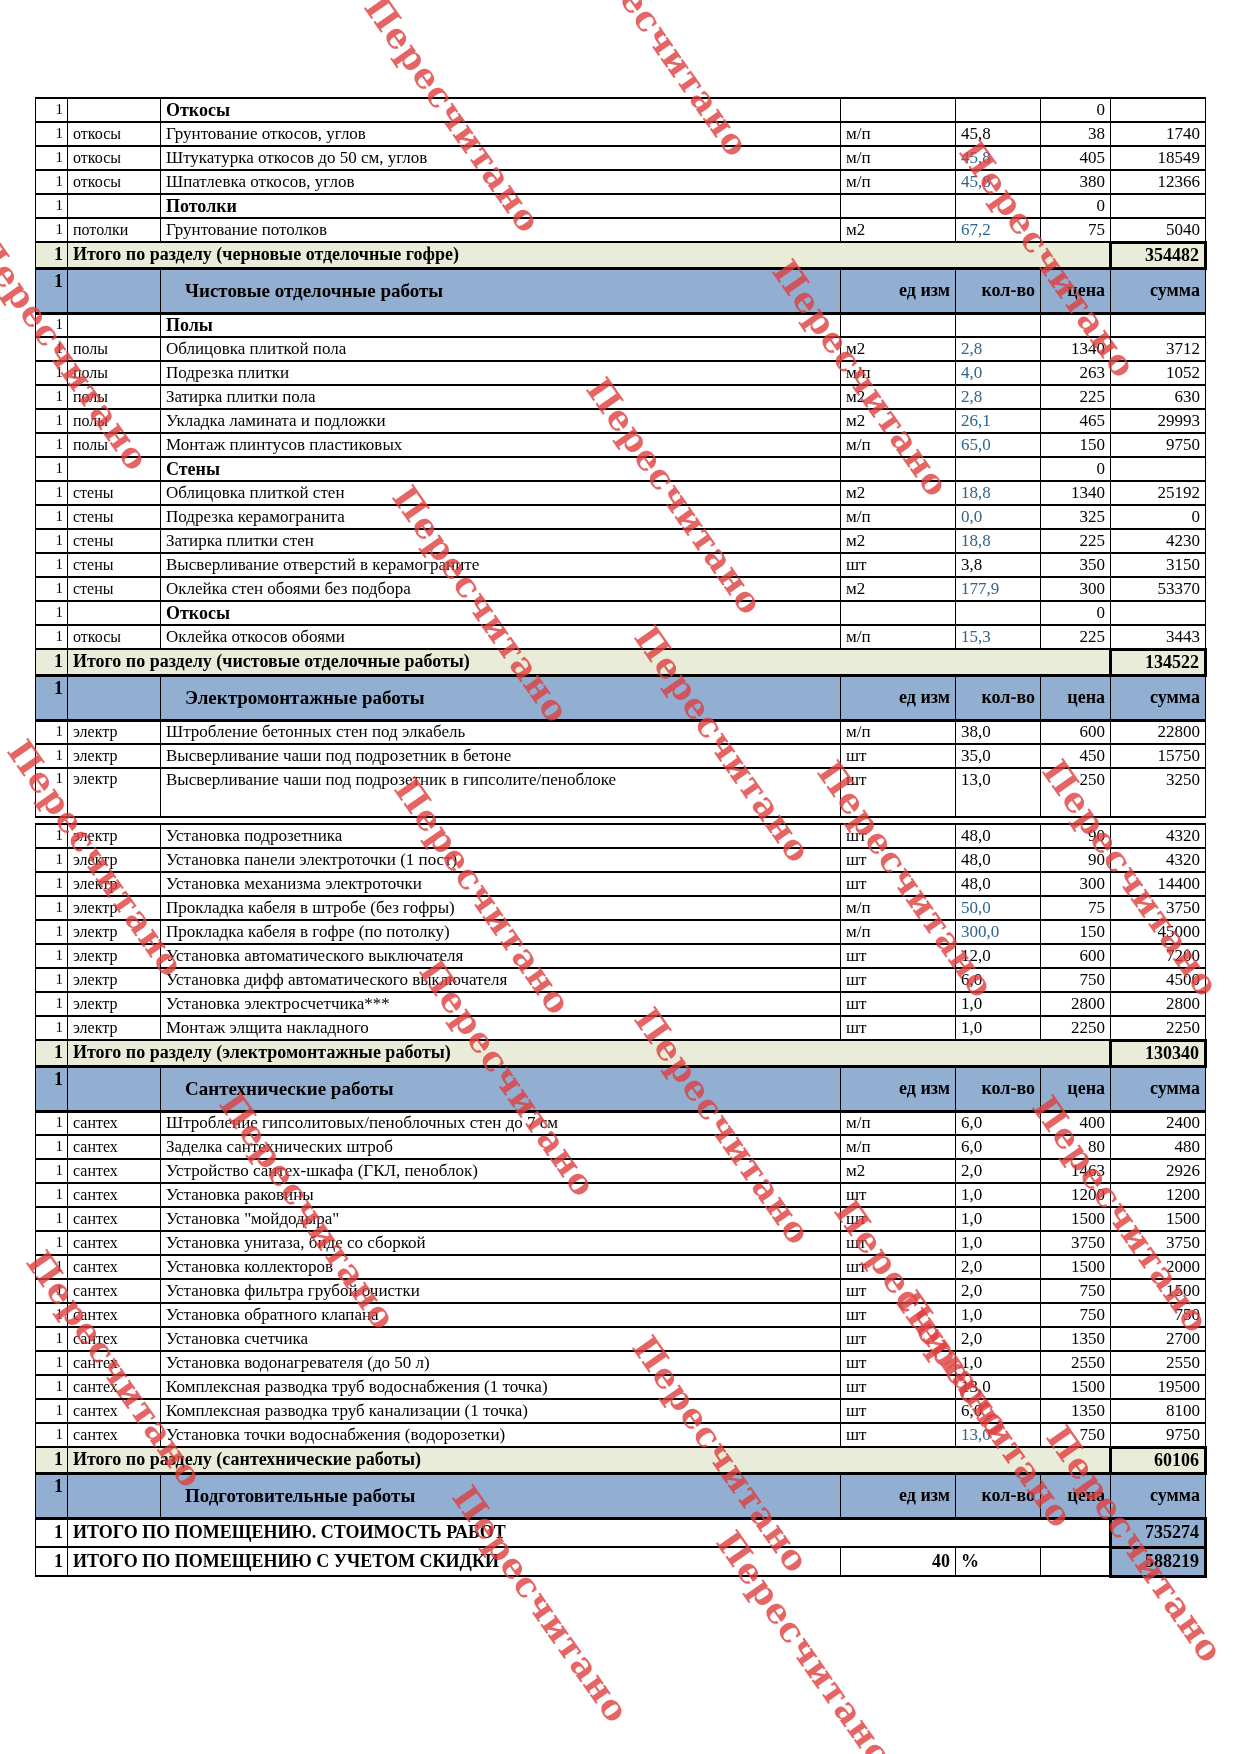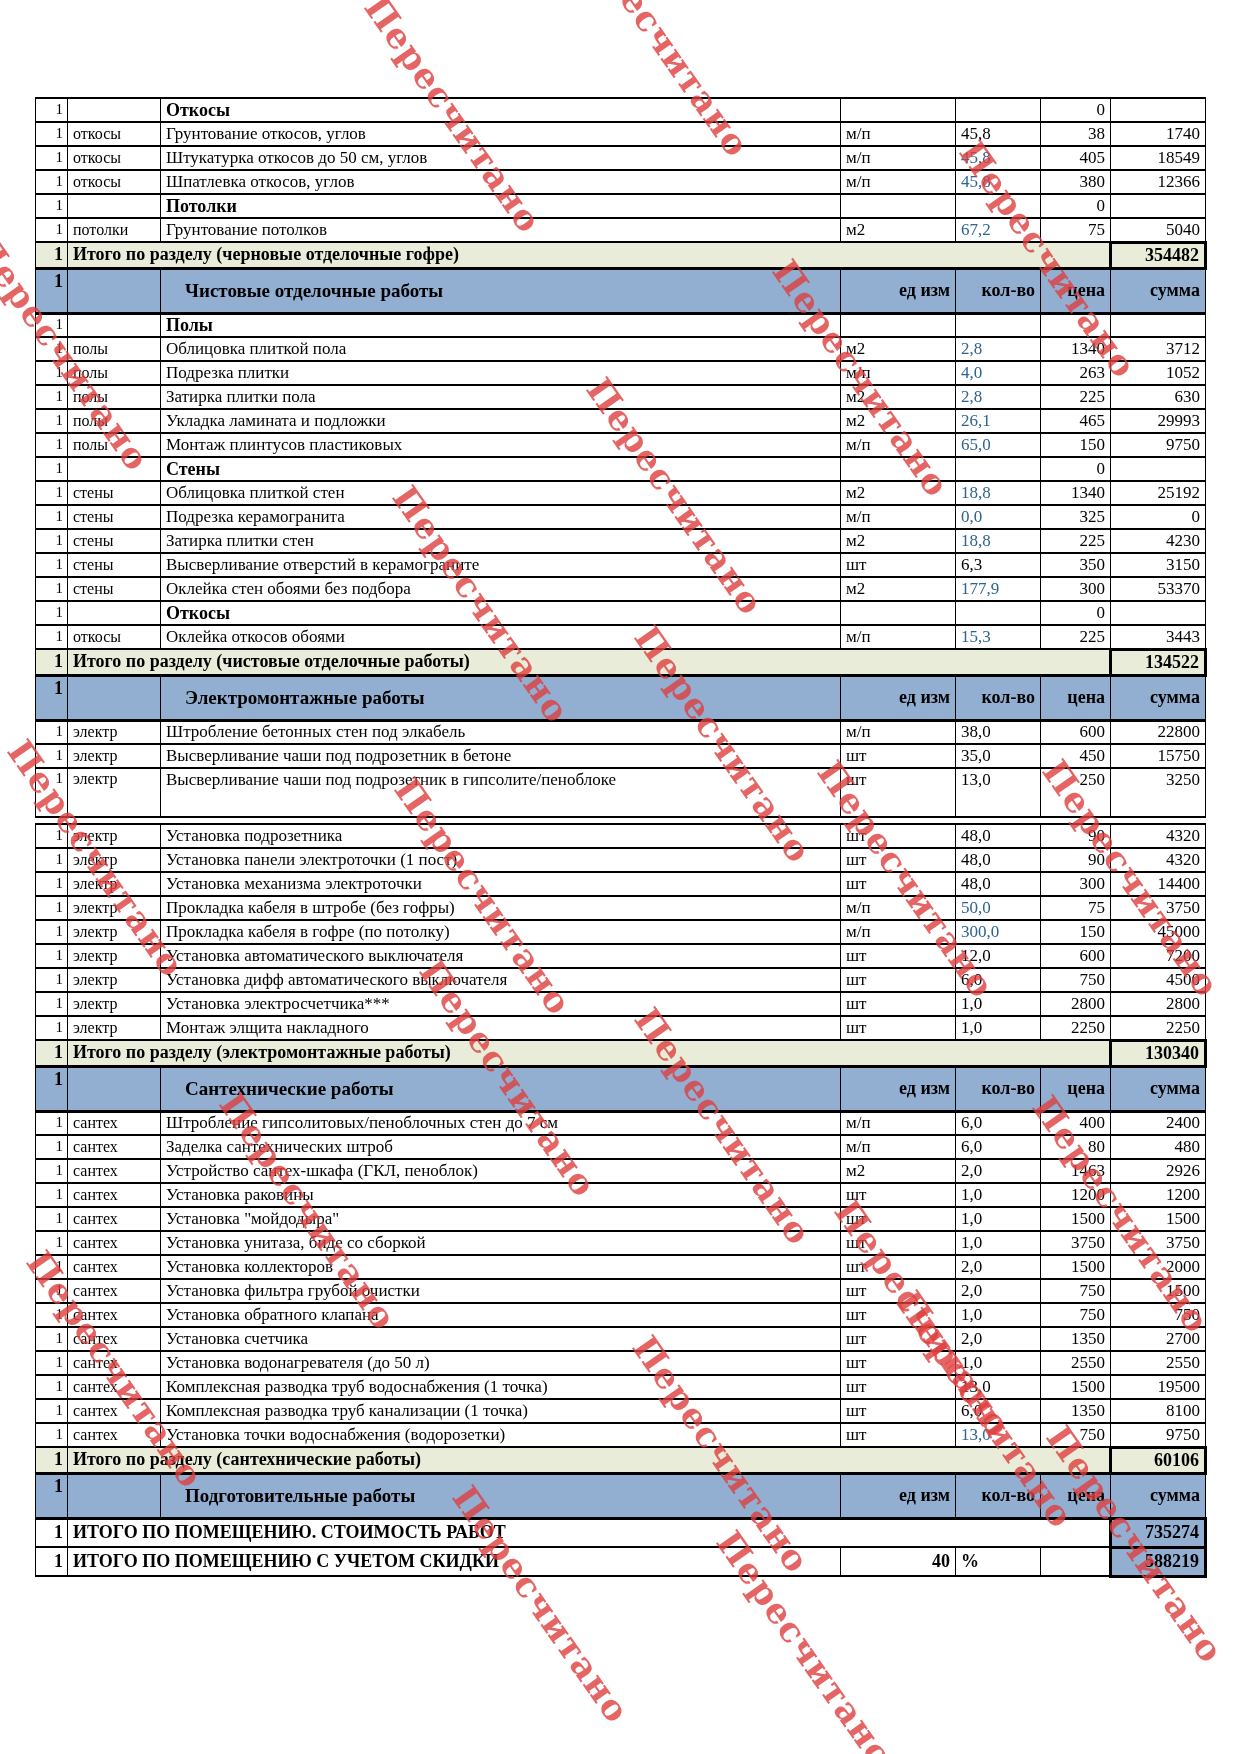--- a/index.html
+++ b/index.html
@@ -206,21 +206,21 @@
           <td class="">м2</td>
           <td class="qty qty-blue">18,8</td>
           <td class="right">225</td>
           <td class="right">4230</td>
         </tr>
         <tr class="item">
           <td class="num">1</td>
           <td class="cat">стены</td>
           <td class="desc">Высверливание отверстий в керамограните</td>
           <td class="">шт</td>
-          <td class="qty">6,3</td>
+          <td class="qty">3,8</td>
           <td class="right">350</td>
           <td class="right">3150</td>
         </tr>
         <tr class="item">
           <td class="num">1</td>
           <td class="cat">стены</td>
           <td class="desc">Оклейка стен обоями без подбора</td>
           <td class="">м2</td>
           <td class="qty qty-blue">177,9</td>
           <td class="right">300</td>

